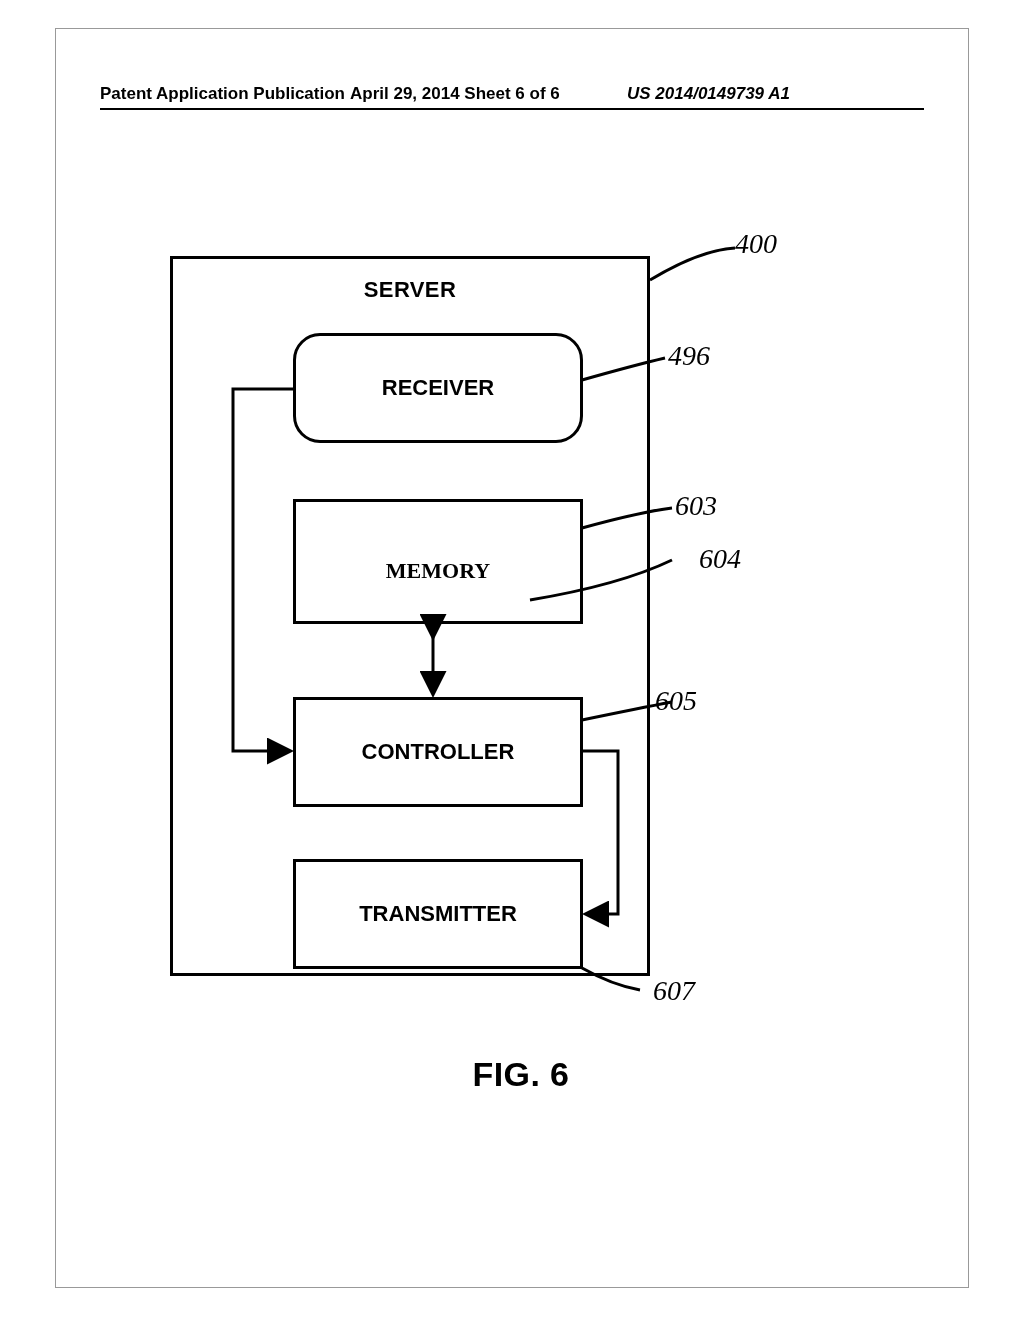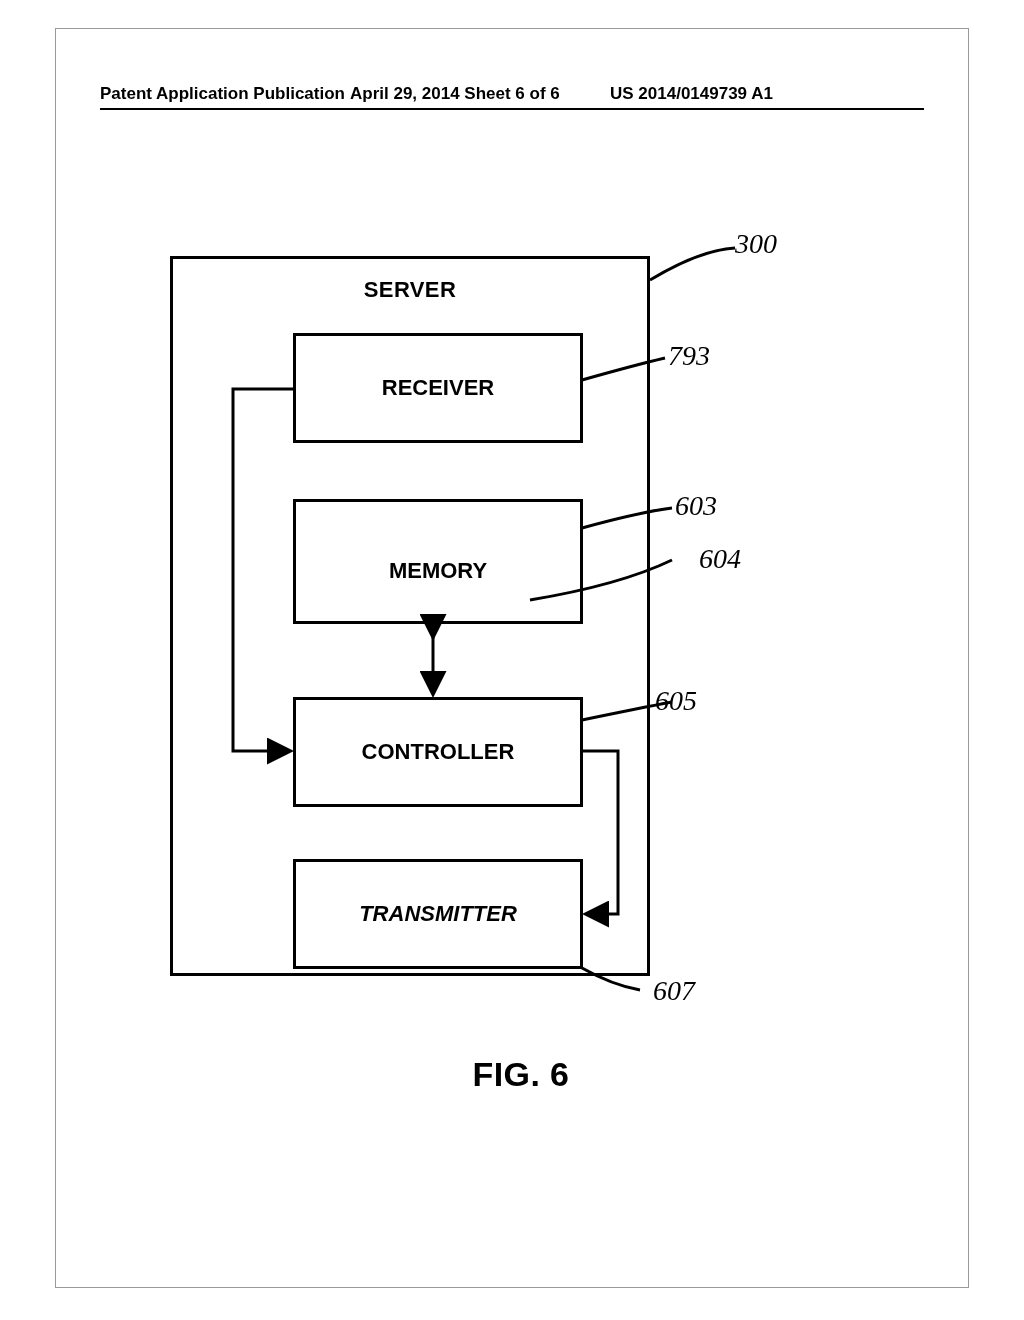--- a/index.html
+++ b/index.html
@@ -22,21 +22,21 @@
       position: absolute;
       left: 100px;
       top: 84px;
       width: 824px;
       display: flex;
       font-size: 17px;
       font-weight: bold;
     }
     .hdr-left { position:absolute; left:0; }
     .hdr-mid { position:absolute; left:250px; }
-    .hdr-right { position:absolute; left:510px; }
+    .hdr-right { position:absolute; left:527px;font-style:italic; }
     .underline {
       position: absolute;
       left: 100px;
       top: 108px;
       width: 824px;
       height: 2px;
       background: #000;
     }
 
     
@@ -62,33 +62,33 @@
     .block {
       position: absolute;
       border: 3px solid #000;
       text-align: center;
       font-weight: bold;
       font-size: 22px;
       display: flex;
       align-items: center;
       justify-content: center;
     }
-    .receiver { left: 120px; top: 74px; width: 290px; height: 110px; }
+    .receiver { left: 120px; top: 74px; width: 290px; height: 110px; border-radius: 27px; }
     .memory   { left: 120px; top: 240px; width: 290px; height: 125px; flex-direction: column; }
-    .memory-lbl { margin-top: 18px; }
+    .memory-lbl { margin-top: 18px; font-family: Liberation Serif, serif; }
     .instructions {
       border: 3px solid #000;
       width: 190px;
       height: 41px;
       margin-top: 12px;
       display: flex; align-items: center; justify-content: center;
       font-size: 19px;
     }
     .controller { left: 120px; top: 438px; width: 290px; height: 110px; text-align: center; }
-    .transmitter { left: 120px; top: 600px; width: 290px; height: 110px; font-style: italic; }
+    .transmitter { left: 120px; top: 600px; width: 290px; height: 110px; }
 
     .ref {
       position: absolute;
       font-style: italic;
       font-family: "Times New Roman", serif;
       font-size: 28px;
     }
 
     .fig-caption {
       position: absolute;
@@ -162,20 +162,20 @@
 
   <path d="M582 528 Q640 512 672 508" stroke="#000" stroke-width="3" fill="none"></path>
 
   <path d="M530 600 Q620 585 672 560" stroke="#000" stroke-width="3" fill="none"></path>
 
   <path d="M582 720 Q640 708 672 702" stroke="#000" stroke-width="3" fill="none"></path>
 
   <path d="M582 968 Q612 985 640 990" stroke="#000" stroke-width="3" fill="none"></path>
 </svg>
 
-<span class="ref" style="left:735px; top:228px;">300</span>
-<span class="ref" style="left:668px; top:340px;">793</span>
+<span class="ref" style="left:735px; top:228px;">400</span>
+<span class="ref" style="left:668px; top:340px;">496</span>
 <span class="ref" style="left:675px; top:490px;">603</span>
 <span class="ref" style="left:675px; top:543px;margin-left:24px;">604</span>
 <span class="ref" style="left:655px; top:685px;text-align:right;">605</span>
 <span class="ref" style="left:640px; top:975px;margin-left:13px;">607</span>
 
 <div class="fig-caption">FIG. 6</div>
 
 </body></html>

